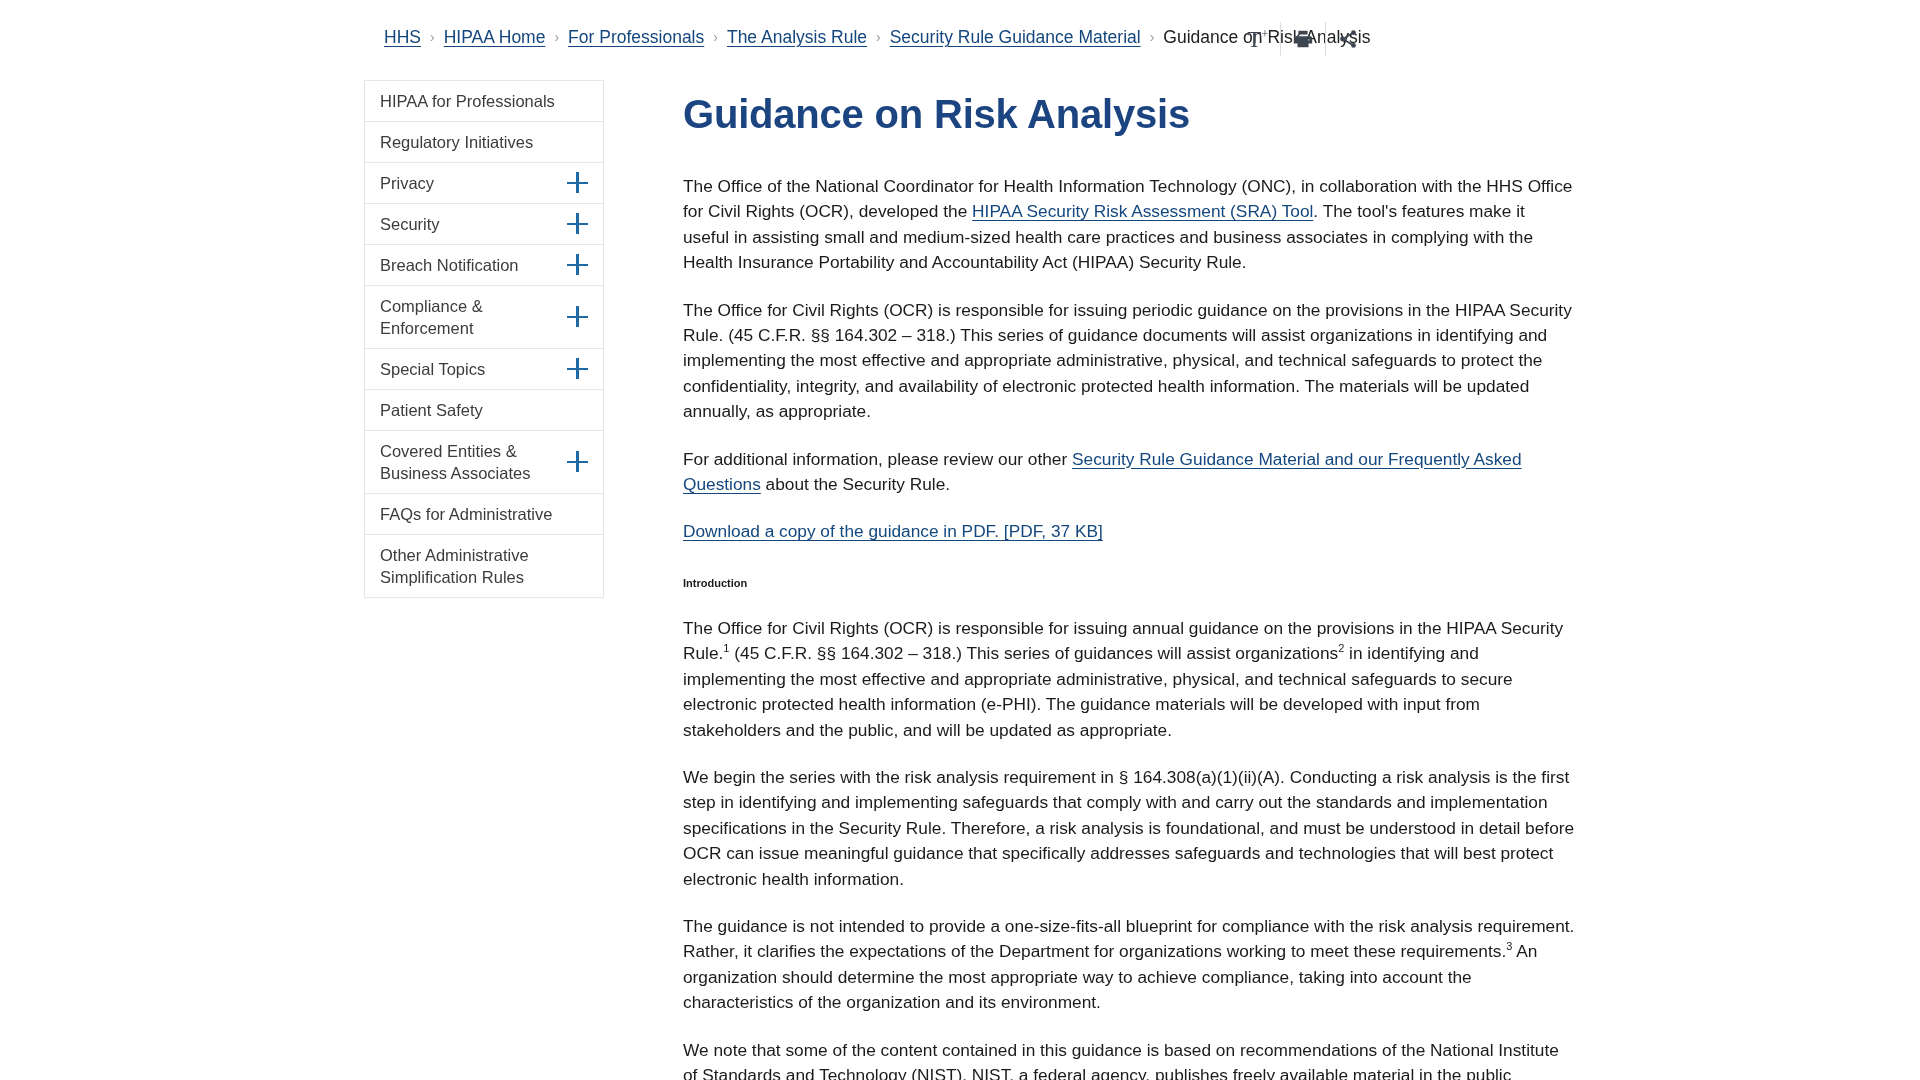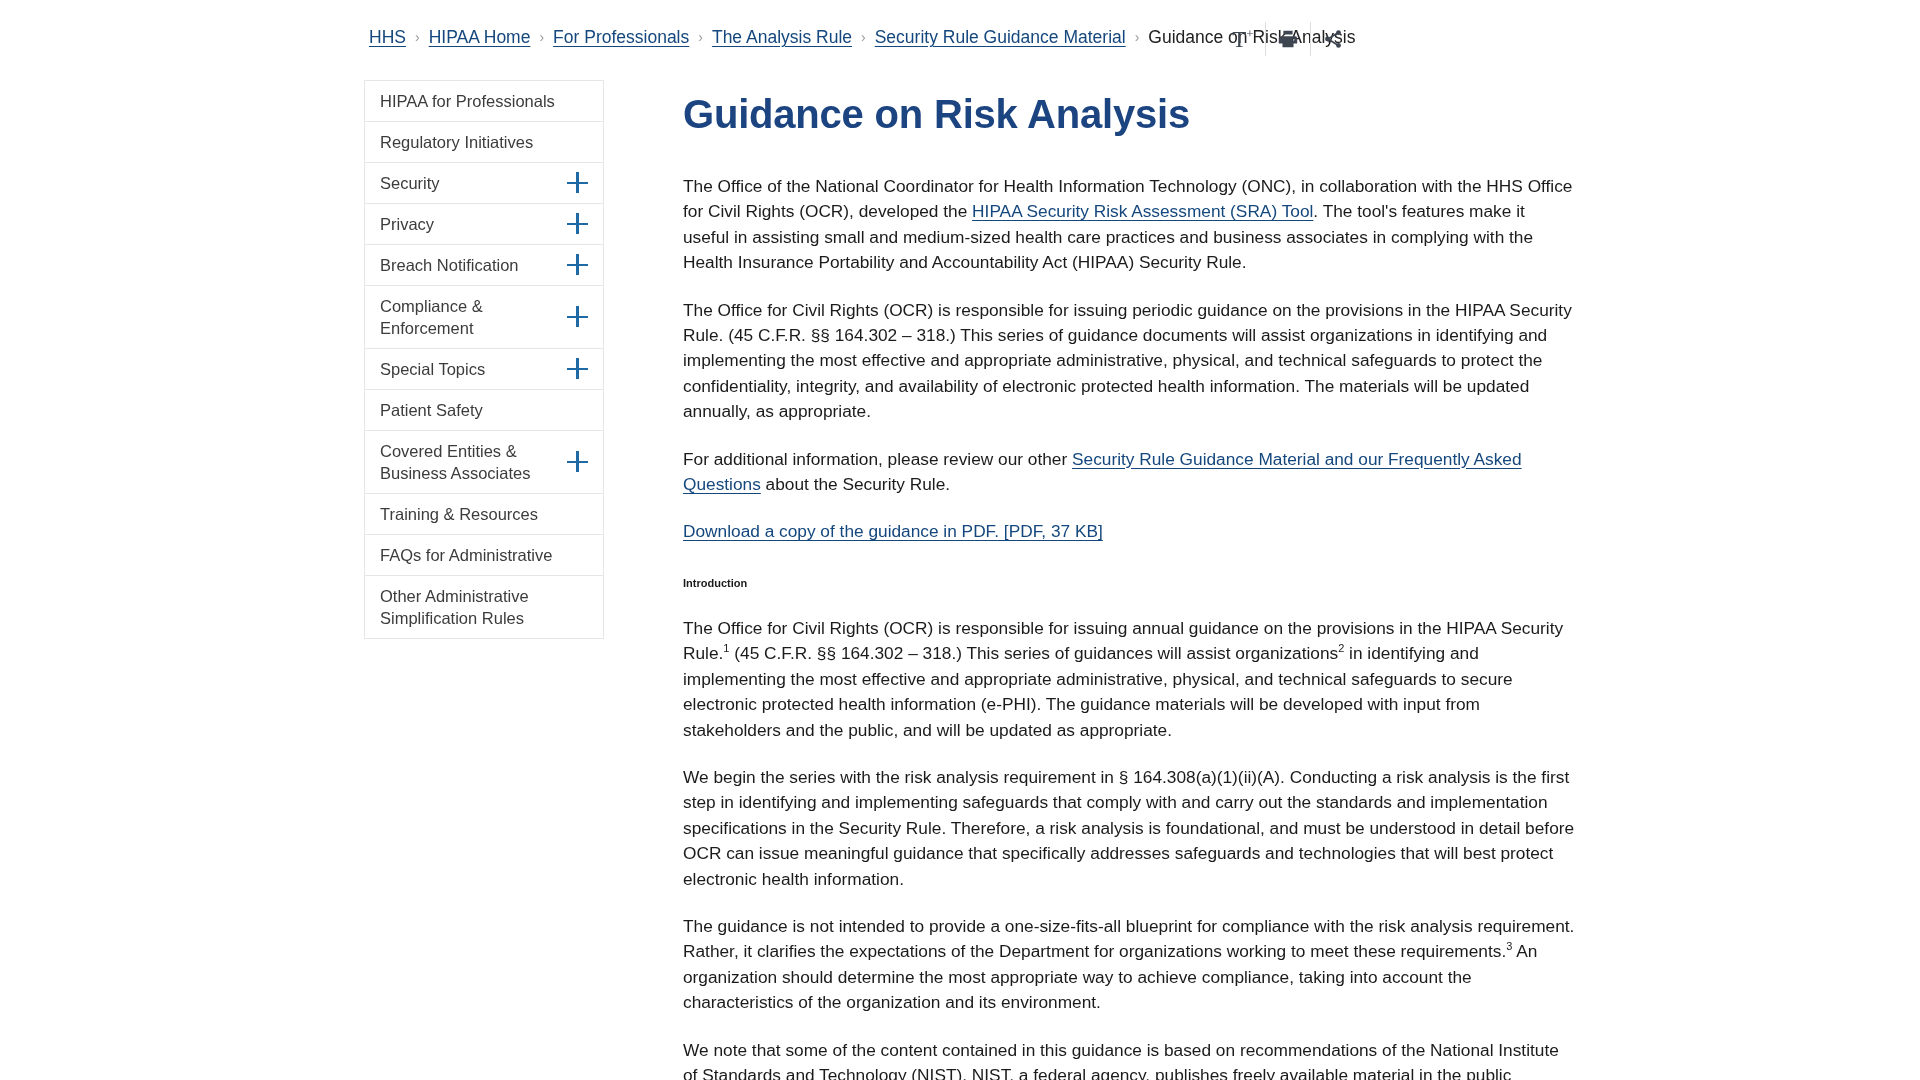--- a/index.html
+++ b/index.html
@@ -12,21 +12,21 @@
   }
   body {
     font-family: "Liberation Sans", sans-serif;
     color: #1b1b1b;
     -webkit-font-smoothing: antialiased;
   }
 
   
   .topbar {
     position: absolute;
-    top: 0; left: 1px;
+    top: 0; left: 16px;
     width: 1684px;
     height: 72px;
     display: flex;
     align-items: center;
   }
   .breadcrumb {
     position: absolute;
     left: 368px;
     top: 26px;
     display: flex;
@@ -212,48 +212,45 @@
 <div class="page">
 
   <aside class="sidebar" id="sidebar">
       <div class="nav-item">
         <span class="nav-label">HIPAA for Professionals</span>
       </div>
       <div class="nav-item">
         <span class="nav-label">Regulatory Initiatives</span>
       </div>
       <div class="nav-item">
+        <span class="nav-label">Privacy</span>
+        <span class="nav-plus"></span>
+      </div>
+      <div class="nav-item">
         <span class="nav-label">Security</span>
         <span class="nav-plus"></span>
       </div>
       <div class="nav-item">
-        <span class="nav-label">Privacy</span>
-        <span class="nav-plus"></span>
-      </div>
-      <div class="nav-item">
         <span class="nav-label">Breach Notification</span>
         <span class="nav-plus"></span>
       </div>
       <div class="nav-item">
         <span class="nav-label">Compliance &amp; Enforcement</span>
         <span class="nav-plus"></span>
       </div>
       <div class="nav-item">
         <span class="nav-label">Special Topics</span>
         <span class="nav-plus"></span>
       </div>
       <div class="nav-item">
         <span class="nav-label">Patient Safety</span>
       </div>
       <div class="nav-item">
         <span class="nav-label">Covered Entities &amp; Business Associates</span>
         <span class="nav-plus"></span>
-      </div>
-      <div class="nav-item">
-        <span class="nav-label">Training &amp; Resources</span>
       </div>
       <div class="nav-item">
         <span class="nav-label">FAQs for Administrative</span>
       </div>
       <div class="nav-item">
         <span class="nav-label">Other Administrative Simplification Rules</span>
       </div>
     </aside>
 
   <main class="content">

